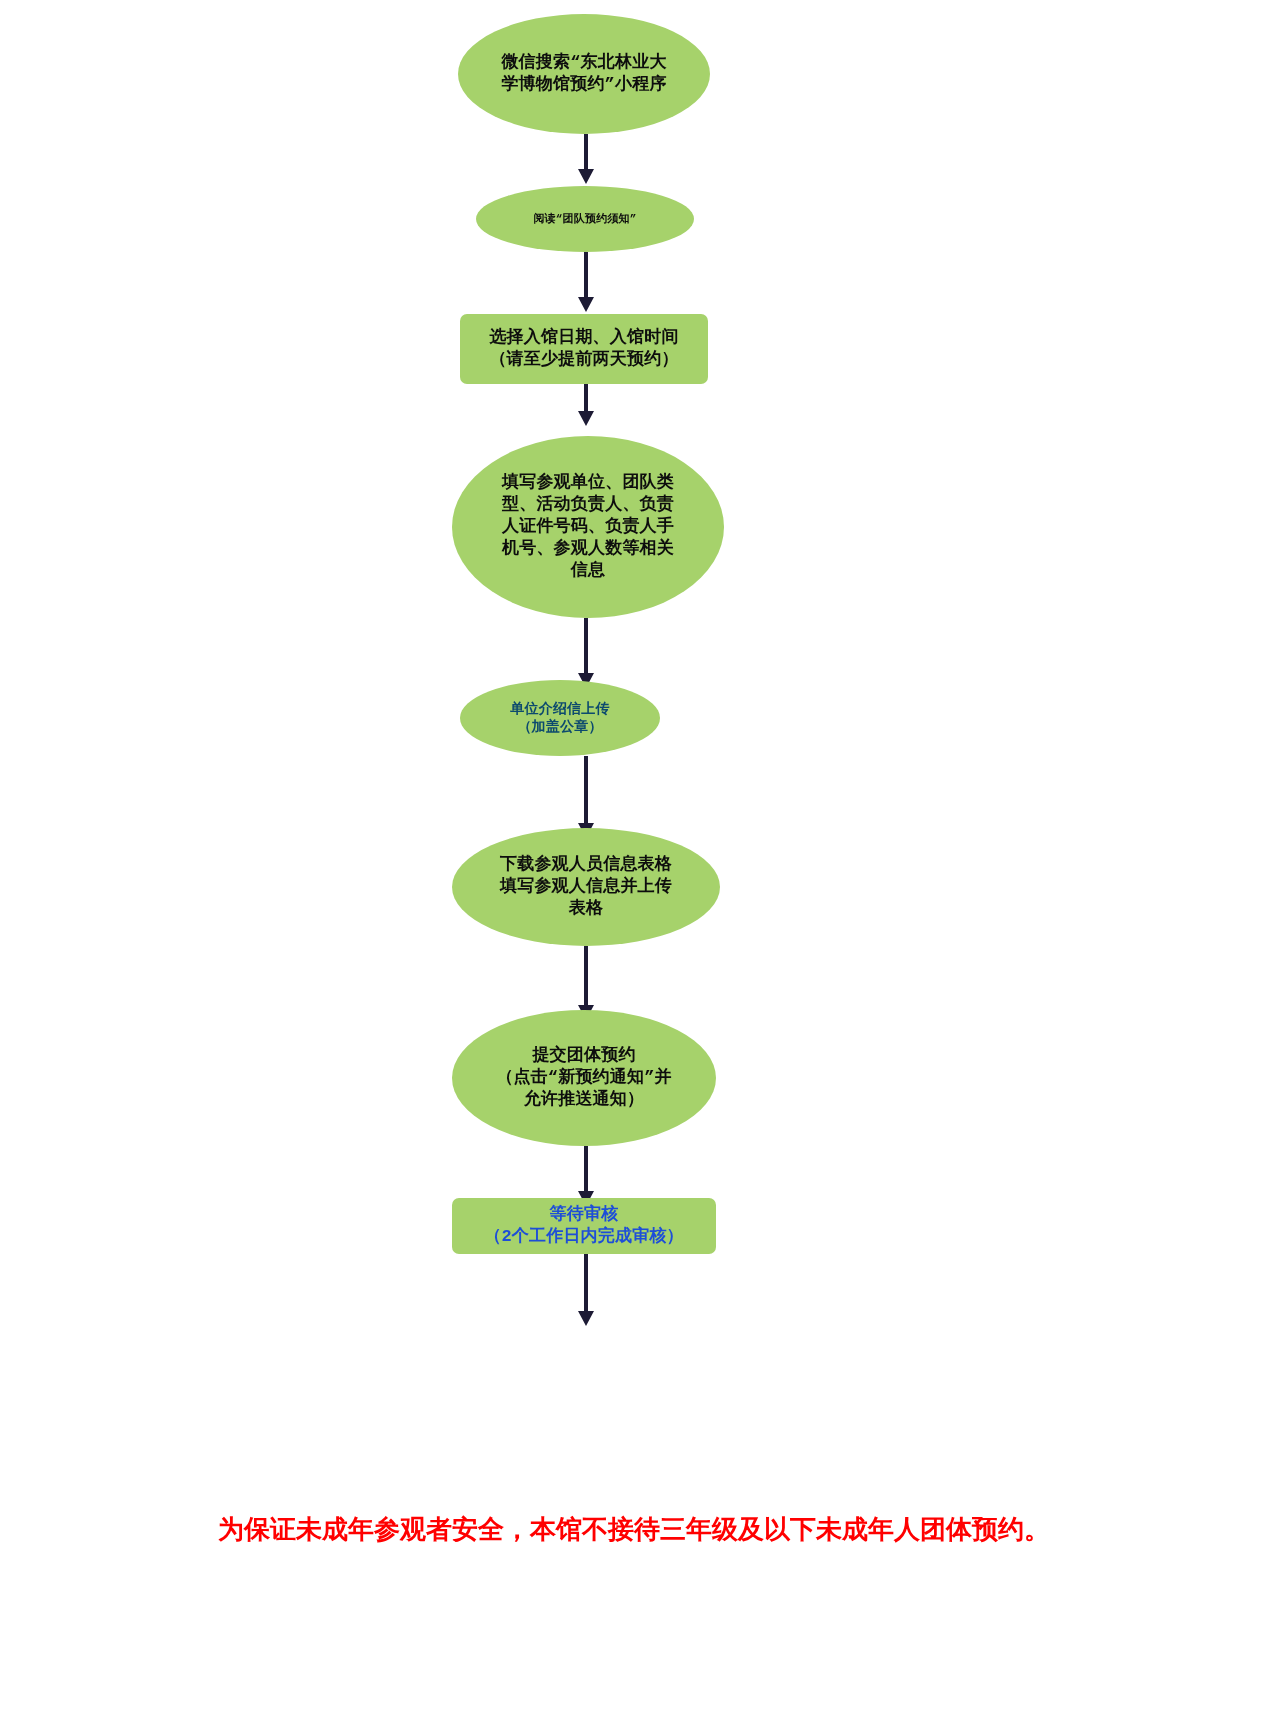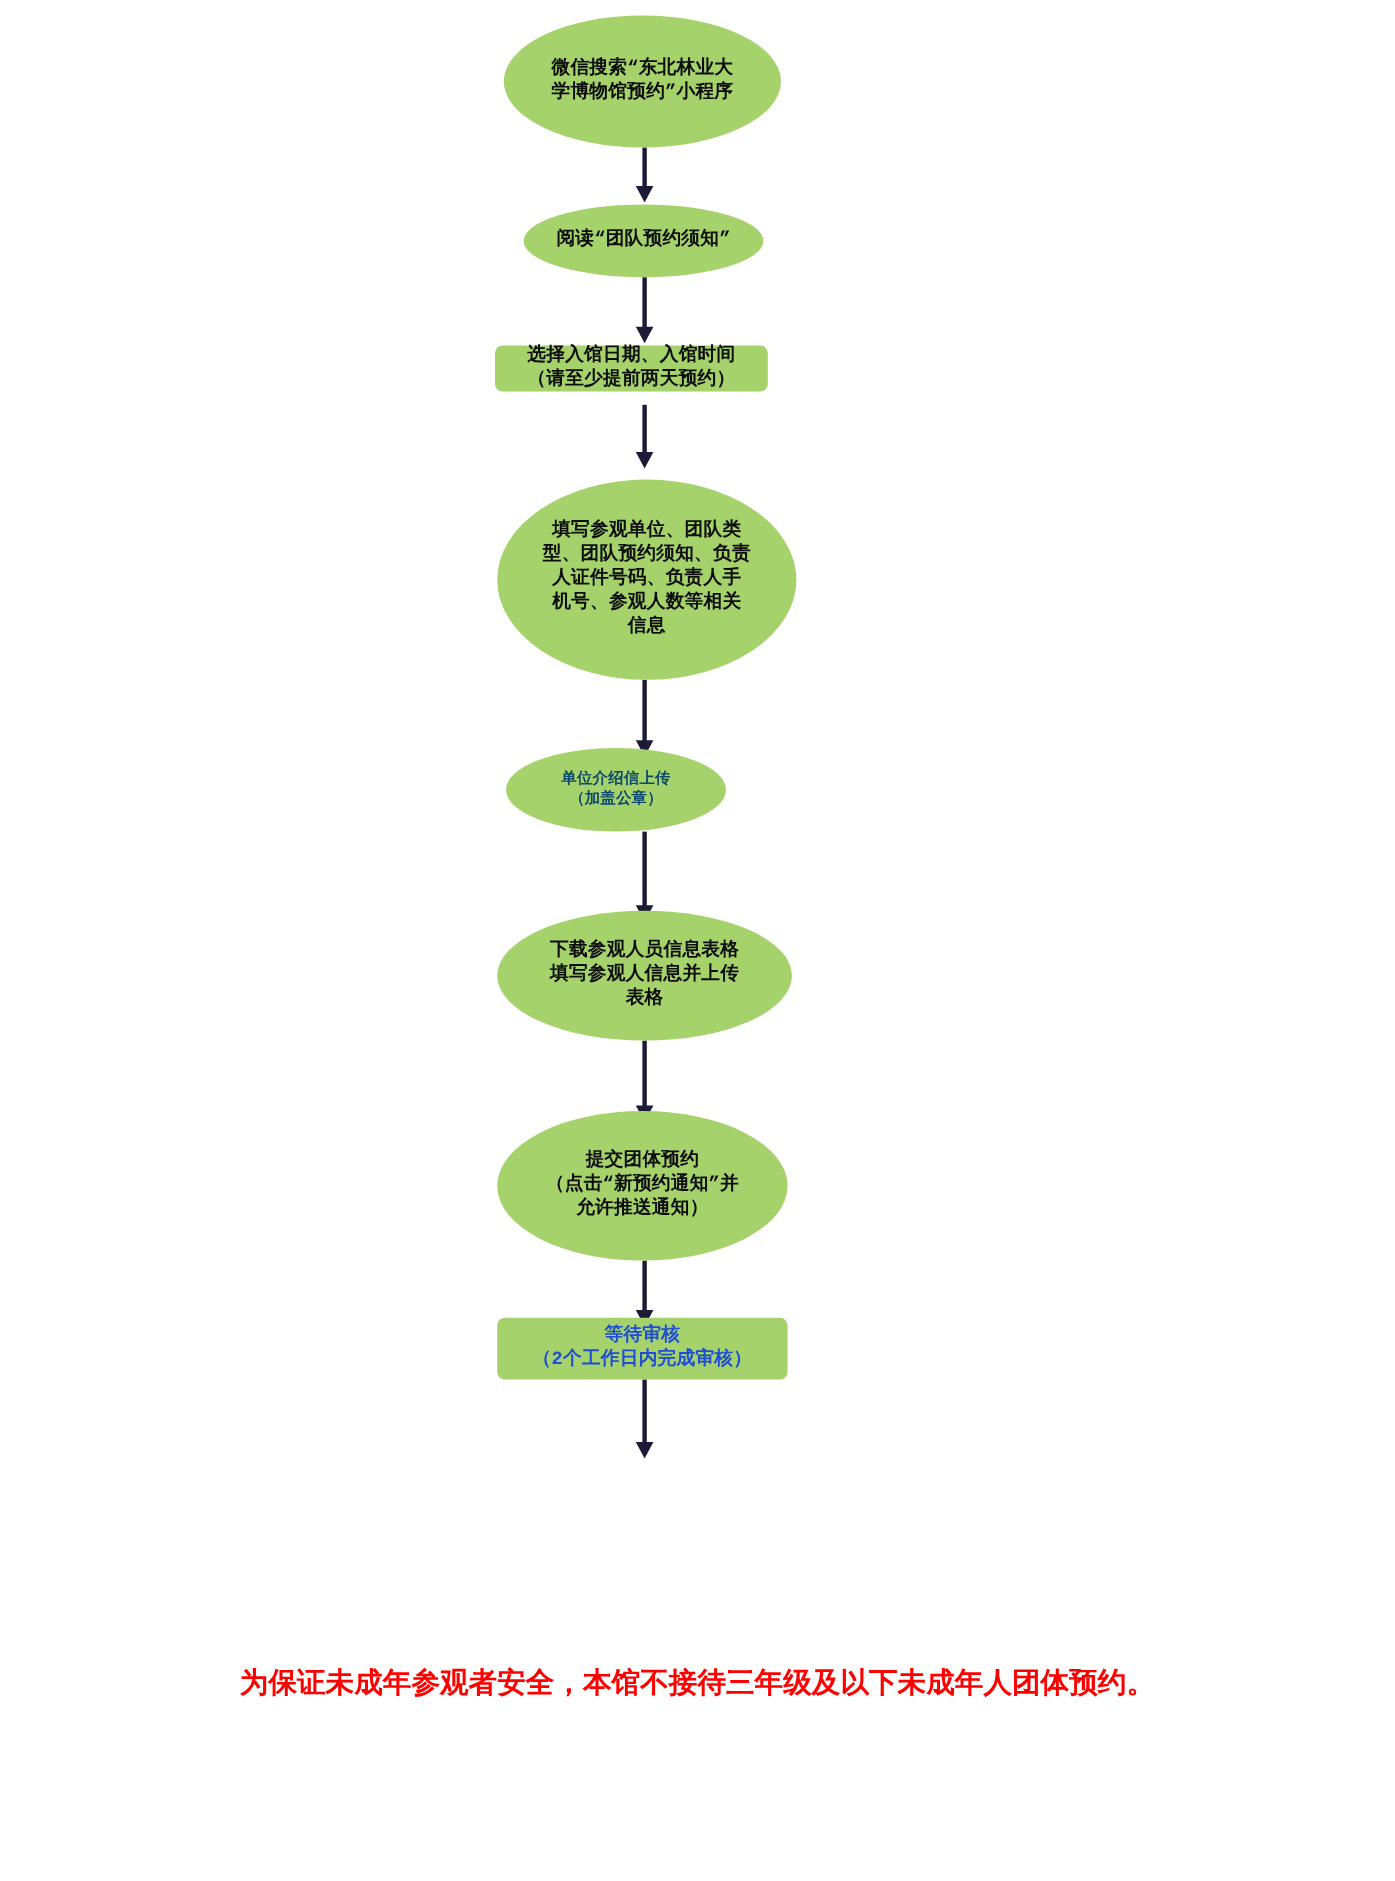--- a/index.html
+++ b/index.html
@@ -99,25 +99,25 @@
     <div class="edge" style="left: 584px; top: 1146px; width: 4px; height: 60px;">
       <div class="shaft" style="height: 47px;"></div>
       <div class="head" style="top: 45px;"></div>
     </div>
     <div class="edge" style="left: 584px; top: 1254px; width: 4px; height: 72px;">
       <div class="shaft" style="height: 59px;"></div>
       <div class="head" style="top: 57px;"></div>
     </div>
     <div class="node ellipse" style="left: 458px; top: 14px; width: 252px; height: 120px; font-size: 17px; background: rgb(166, 210, 107); color: rgb(13, 13, 13);">微信搜索“东北林业大
 学博物馆预约”小程序</div>
-    <div class="node ellipse" style="left: 476px; top: 186px; width: 218px; height: 66px; font-size: 17px; background: rgb(166, 210, 107); color: rgb(13, 13, 13);">阅读“团队预约须知”</div>
-    <div class="node rect" style="left: 450px; top: 314px; width: 248px; height: 42px; font-size: 17px; background: rgb(166, 210, 107); color: rgb(13, 13, 13);">选择入馆日期、入馆时间
+    <div class="node ellipse" style="left: 476px; top: 186px; width: 218px; height: 66px; font-size: 11px; background: rgb(166, 210, 107); color: rgb(13, 13, 13);">阅读“团队预约须知”</div>
+    <div class="node rect" style="left: 460px; top: 314px; width: 248px; height: 70px; font-size: 17px; background: rgb(166, 210, 107); color: rgb(13, 13, 13);">选择入馆日期、入馆时间
 （请至少提前两天预约）</div>
     <div class="node ellipse" style="left: 452px; top: 436px; width: 272px; height: 182px; font-size: 17px; background: rgb(166, 210, 107); color: rgb(13, 13, 13);">填写参观单位、团队类
-型、团队预约须知、负责
+型、活动负责人、负责
 人证件号码、负责人手
 机号、参观人数等相关
 信息</div>
     <div class="node ellipse" style="left: 460px; top: 680px; width: 200px; height: 76px; font-size: 14px; background: rgb(166, 210, 107); color: #0c4a6e;">单位介绍信上传
 （加盖公章）</div>
     <div class="node ellipse" style="left: 452px; top: 828px; width: 268px; height: 118px; font-size: 17px; background: rgb(166, 210, 107); color: rgb(13, 13, 13);">下载参观人员信息表格
 填写参观人信息并上传
 表格</div>
     <div class="node ellipse" style="left: 452px; top: 1010px; width: 264px; height: 136px; font-size: 17px; background: rgb(166, 210, 107); color: rgb(13, 13, 13);">提交团体预约
 （点击“新预约通知”并

